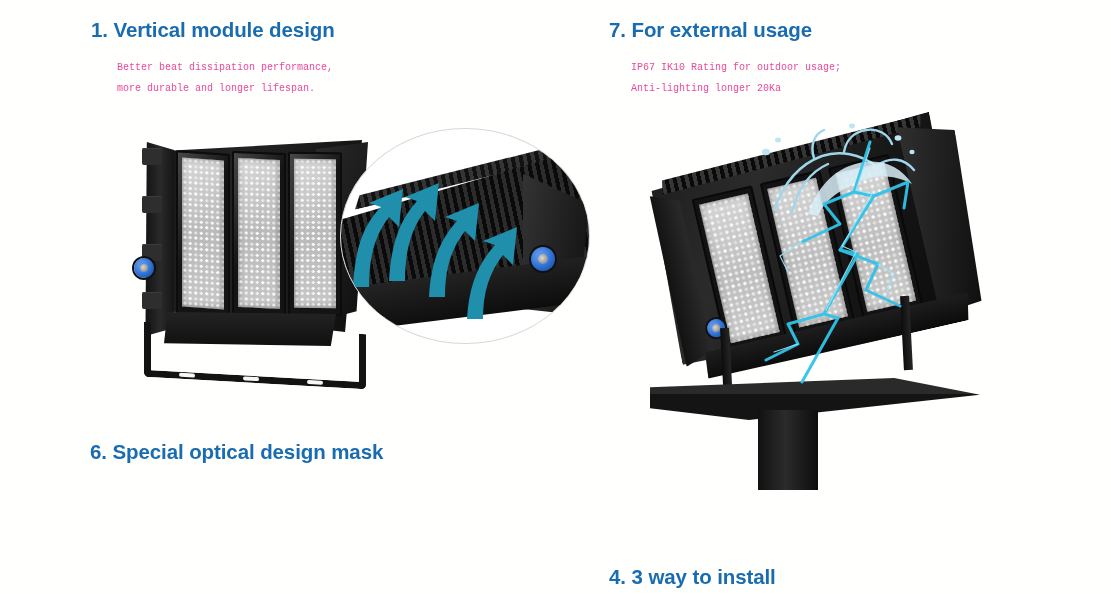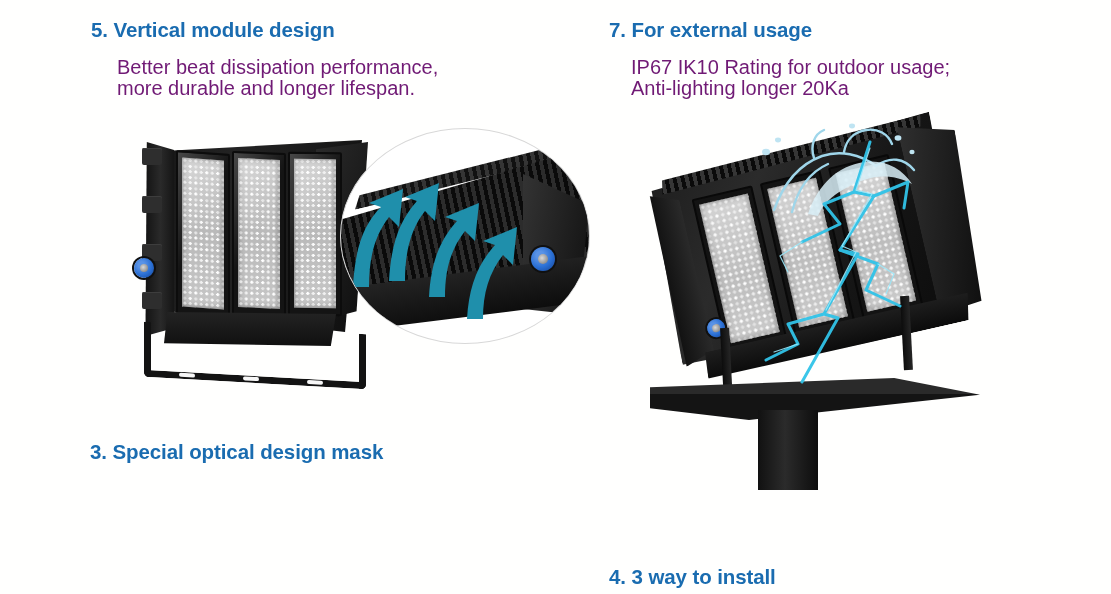--- a/index.html
+++ b/index.html
@@ -19,24 +19,25 @@
   .section-heading {
     position: absolute;
     color: #1a6cb0;
     font-weight: bold;
     font-size: 20.5px;
     letter-spacing: -0.1px;
     white-space: nowrap;
   }
   .section-body {
     position: absolute;
-    color: #701a75;
-    font-size: 20px;
+    color: #ec4899;
+    font-size: 10px;
     line-height: 21px;
     white-space: pre-line;
+    font-family: Liberation Mono, monospace;
   }
 
   #h1 { left: 91px; top: 18px; }
   #b1 { left: 117px; top: 57px; width: 330px; }
   #h2 { left: 609px; top: 18px; }
   #b2 { left: 631px; top: 57px; width: 340px; }
   #h3 { left: 90px; top: 440px; }
   #b3 { left: 117px; top: 478px; width: 370px; }
   #h4 { left: 609px; top: 565px; }
 
@@ -242,21 +243,21 @@
 
   .splash, .bolts { position: absolute; pointer-events: none; }
   #splash { left: 108px; top: -6px; }
   #bolts  { left: 88px;  top: 10px; }
 </style>
 </head>
 <body>
 
 <div class="page">
 
-  <div class="section-heading" id="h1">5. Vertical module design</div>
+  <div class="section-heading" id="h1">1. Vertical module design</div>
   <div class="section-body" id="b1">Better beat dissipation performance,
 more durable and longer lifespan.</div>
 
   <div id="fig1">
 
     <div class="fl1">
       <div class="fl1-hood"></div>
       <div class="fl1-wing"></div>
       <div class="fl1-spine"></div>
       <div class="fl1-lug" style="top:26px"></div>
@@ -381,17 +382,17 @@
             <path d="M142 10 L128 52 L144 56 L114 108 L128 114 L98 172"></path>
             <path d="M150 126 L166 136 L158 156"></path>
             <path d="M74 104 L52 118 L60 134"></path>
             <path d="M70 206 L46 214"></path>
           </g>
         </svg>
       </div>
     </div>
   </div>
 
-  <div class="section-heading" id="h3">3. Special optical design mask</div>
+  <div class="section-heading" id="h3">6. Special optical design mask</div>
 
   <div class="section-heading" id="h4">4. 3 way to install</div>
 
 </div>
 
 </body></html>

